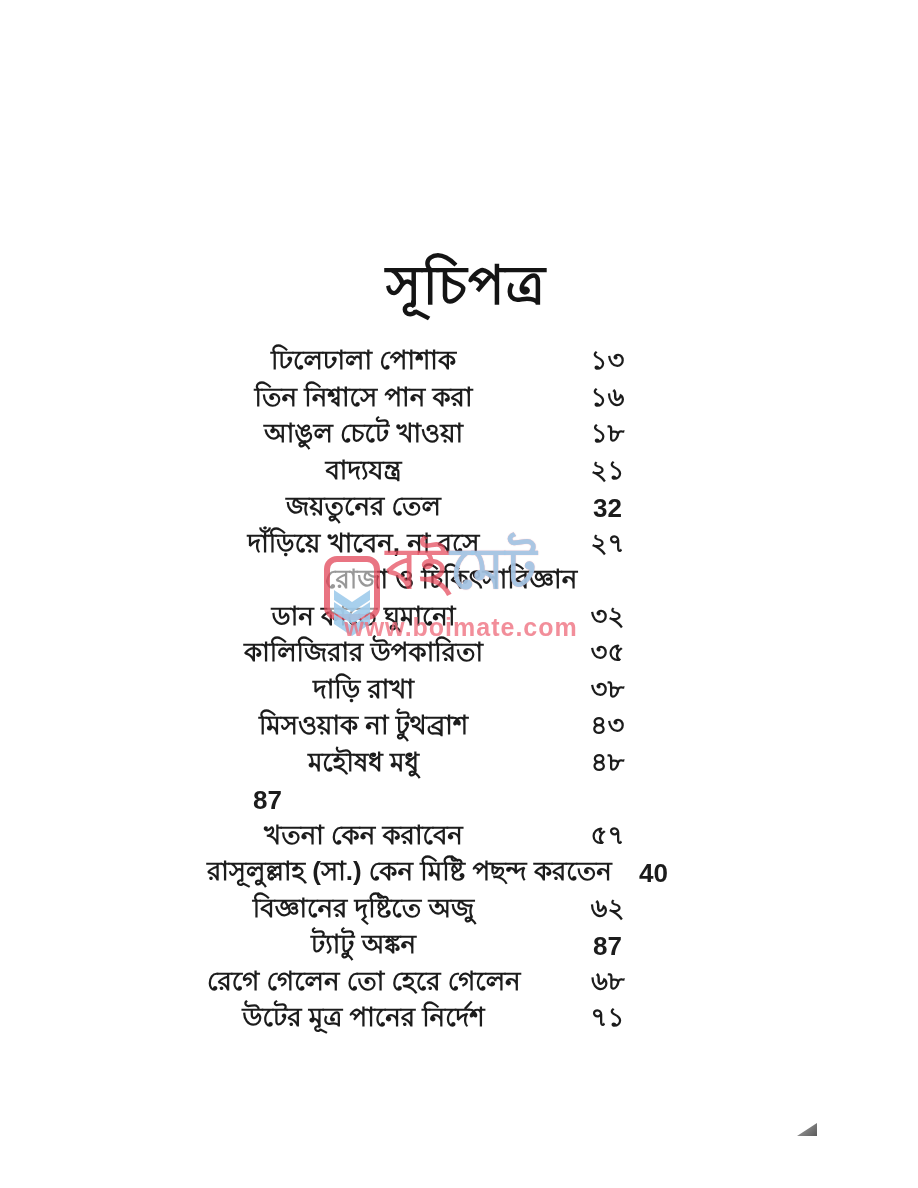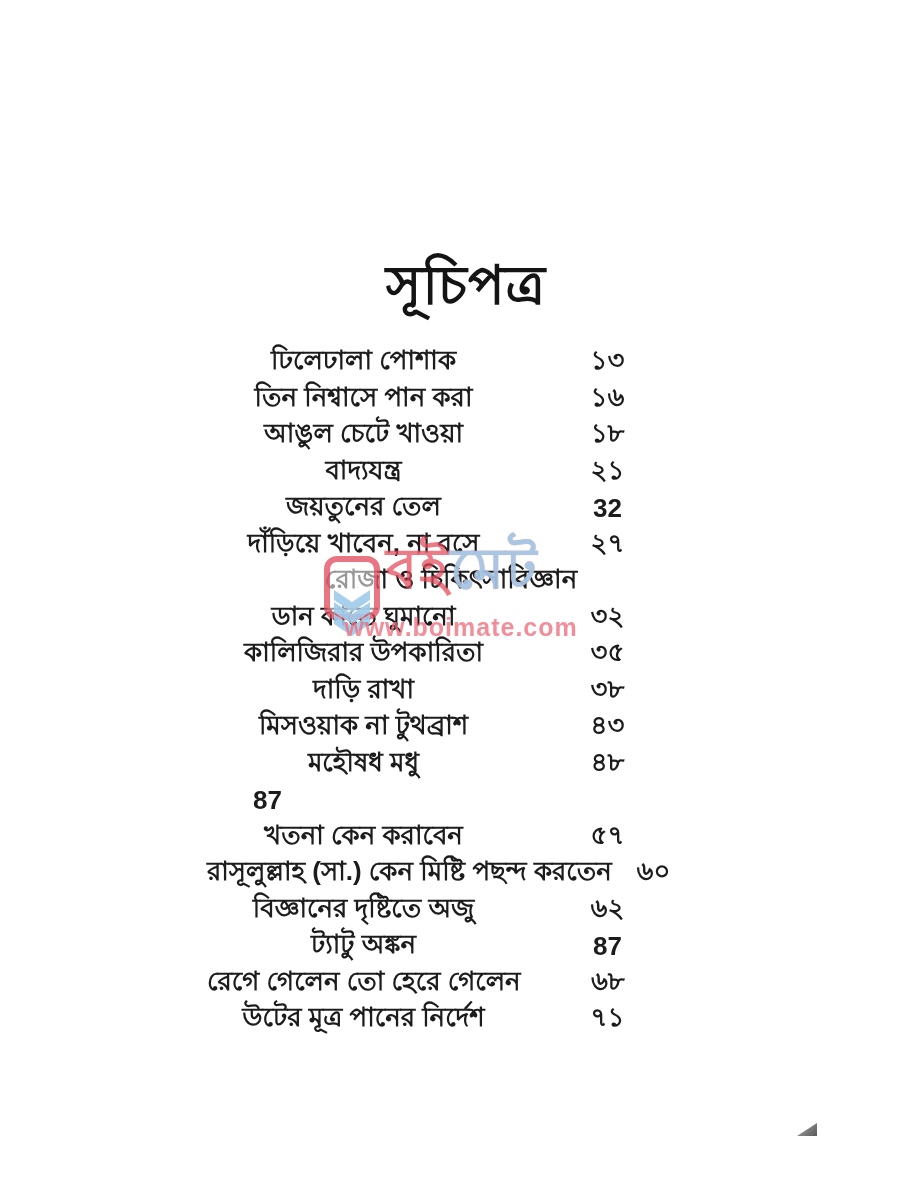--- a/index.html
+++ b/index.html
@@ -160,21 +160,21 @@
       </div>
       <div class="toc-row">
         <span class="toc-page">87</span>
       </div>
       <div class="toc-row">
         <span class="toc-title">খতনা কেন করাবেন</span>
         <span class="toc-page">৫৭</span>
       </div>
       <div class="toc-row">
         <span class="toc-title">রাসূলুল্লাহ (সা.) কেন মিষ্টি পছন্দ করতেন</span>
-        <span class="toc-page">৬০</span>
+        <span class="toc-page">40</span>
       </div>
       <div class="toc-row">
         <span class="toc-title">বিজ্ঞানের দৃষ্টিতে অজু</span>
         <span class="toc-page">৬২</span>
       </div>
       <div class="toc-row">
         <span class="toc-title">ট্যাটু অঙ্কন</span>
         <span class="toc-page">87</span>
       </div>
       <div class="toc-row">

